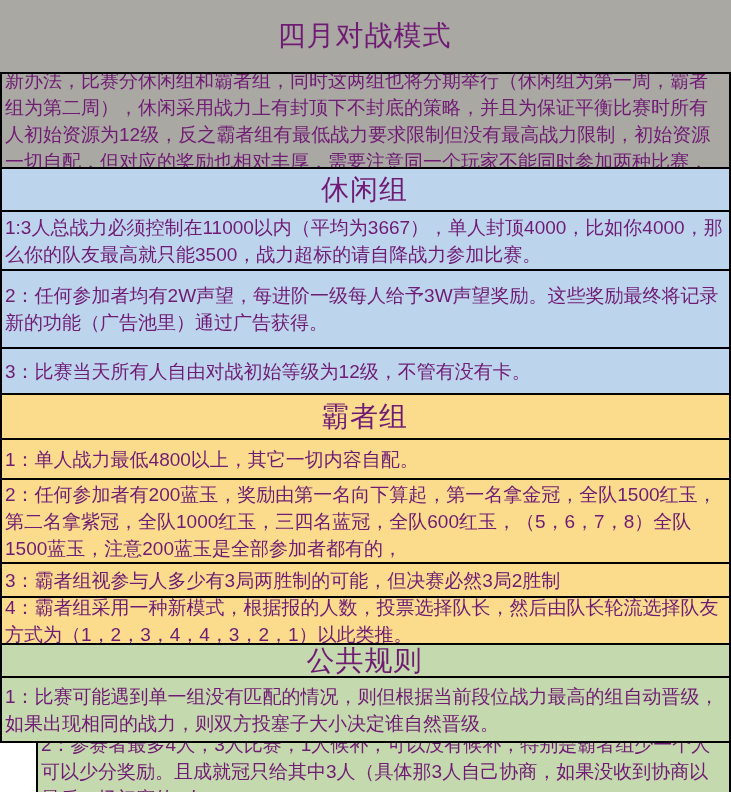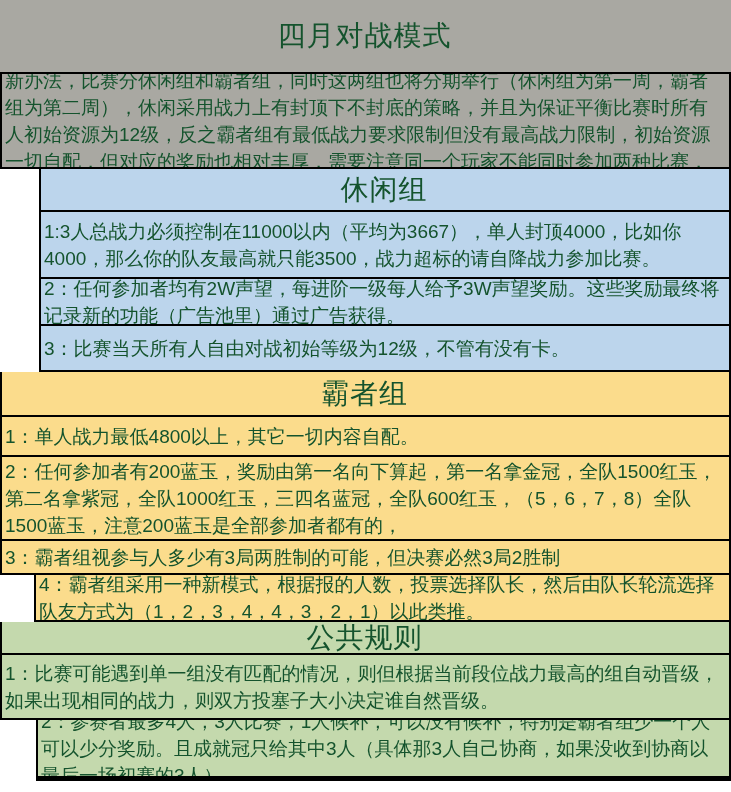--- a/index.html
+++ b/index.html
@@ -1,53 +1,53 @@
 <!DOCTYPE html>
 <html><head>
 <meta charset="utf-8">
 <style>
   html,body { margin:0; padding:0; background:#fff; }
   .sheet {
     width:731px; height:792px;
     font-family:"Liberation Sans","DejaVu Sans",sans-serif;
-    color:#14532d;
+    color:#701a75;
     overflow:hidden;
   }
   .row {
     box-sizing:border-box;
     display:flex;
     align-items:center;
     overflow:hidden;
     border-bottom:2px solid #000;
     border-left:2px solid #000;
     border-right:2px solid #000;
     padding:2px 5px 2px 3px;
   }
   .row.center { justify-content:center; text-align:center; }
   .row.title-row { border-left:none; border-right:none; }
   h1,h2 { margin:0; font-size:28px; font-weight:500; letter-spacing:1px; }
   p { margin:0; font-size:19px; line-height:27px; }
   
   .r-title {height:74px}
   .r-intro {height:95px}
   .r-ch    {height:43px}
-  .r-c1    {height:67px}
-  .r-c2    {height:47px}
+  .r-c1    {height:59px}
+  .r-c2    {height:78px}
   .r-c3    {height:46px}
   .r-bh    {height:45px}
   .r-b1    {height:40px}
   .r-b2    {height:84px}
   .r-b3    {height:34px}
   .r-b4    {height:47px}
   .r-ph    {height:33px}
   .r-p1    {height:65px}
   .r-p2    {height:61px; border-bottom-width:5px}
   
   .bg-gray   { background:#A9A8A2; }
-  .bg-blue   { background:#BCD5EC;margin-left:39px; }
+  .bg-blue   { background:#BCD5EC; }
   .bg-yellow { background:#FBDC8C; }
   .bg-green  { background:#C4D9AD; }
 </style>
 </head>
 <body>
 
 <div class="sheet">
 
   <div class="row r-title title-row center bg-gray" data-bg="colors.title_gray" style="background-color: rgb(169, 168, 162);">
     <h1>四月对战模式</h1>
@@ -75,21 +75,21 @@
   </div>
   <div class="row r-b1 bg-yellow" data-bg="colors.overlord_yellow" style="background-color: rgb(251, 220, 140);">
     <p>1：单人战力最低4800以上，其它一切内容自配。</p>
   </div>
   <div class="row r-b2 bg-yellow" data-bg="colors.overlord_yellow" style="background-color: rgb(251, 220, 140);">
     <p>2：任何参加者有200蓝玉，奖励由第一名向下算起，第一名拿金冠，全队1500红玉，第二名拿紫冠，全队1000红玉，三四名蓝冠，全队600红玉，（5，6，7，8）全队1500蓝玉，注意200蓝玉是全部参加者都有的，</p>
   </div>
   <div class="row r-b3 bg-yellow" data-bg="colors.overlord_yellow" style="background-color: rgb(251, 220, 140); align-items: flex-end;">
     <p>3：霸者组视参与人多少有3局两胜制的可能，但决赛必然3局2胜制</p>
   </div>
-  <div class="row r-b4 bg-yellow" data-bg="colors.overlord_yellow" style="background-color: rgb(251, 220, 140); margin-left: 34px;">
+  <div class="row r-b4 bg-yellow" data-bg="colors.overlord_yellow" style="background-color: rgb(251, 220, 140);">
     <p>4：霸者组采用一种新模式，根据报的人数，投票选择队长，然后由队长轮流选择队友方式为（1，2，3，4，4，3，2，1）以此类推。</p>
   </div>
 
   <div class="row r-ph center bg-green" data-bg="colors.common_green" style="background-color: rgb(196, 217, 173);">
     <h2>公共规则</h2>
   </div>
   <div class="row r-p1 bg-green" data-bg="colors.common_green" style="background-color: rgb(196, 217, 173); align-items: center;">
     <p>1：比赛可能遇到单一组没有匹配的情况，则但根据当前段位战力最高的组自动晋级，如果出现相同的战力，则双方投塞子大小决定谁自然晋级。</p>
   </div>
   <div class="row r-p2 bg-green" data-bg="colors.common_green" style="background-color: rgb(196, 217, 173); margin-left: 36px;">

